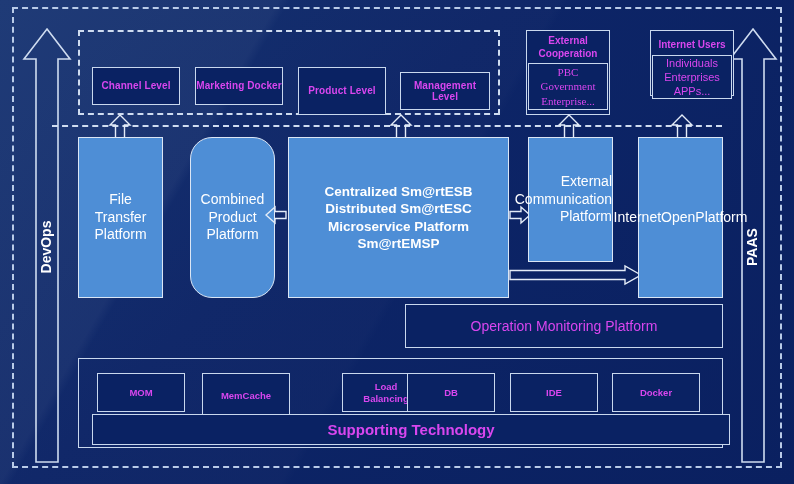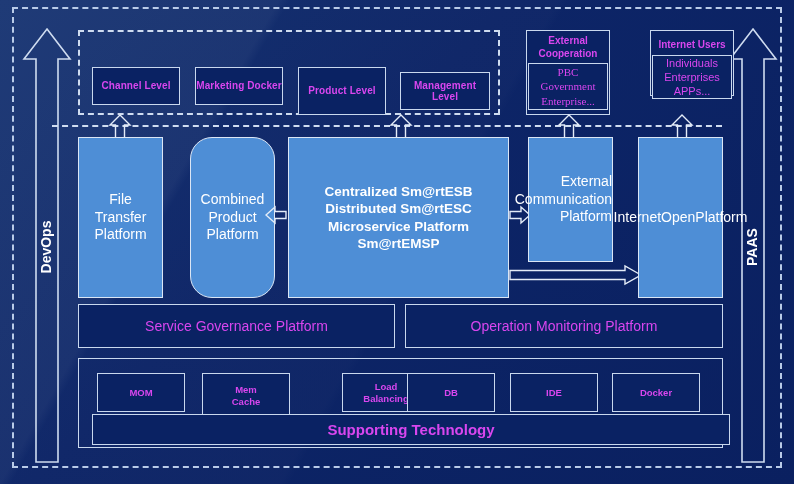--- a/index.html
+++ b/index.html
@@ -170,33 +170,30 @@
       <polygon points="132,11 116,2 116,6.5 1,6.5 1,15.5 116,15.5 116,20" fill="none" stroke="#e4ecf8" stroke-width="1.4"></polygon>
     </svg>
   </div>
 
   <div class="abs blue-box t-plat" style="left:638px;top:137px;width:85px;height:161px;">
     <span>Internet</span>
     <span>Open</span>
     <span>Platform</span>
   </div>
 
-  <div class="abs navy-box t-gov" style="left:78px;top:304px;width:317px;height:44px;">
-    <span>Service Governance Platform</span>
-  </div>
   <div class="abs navy-box t-gov" style="left:405px;top:304px;width:318px;height:44px;">
     <span>Operation Monitoring Platform</span>
   </div>
 
   <div class="abs panel" style="left:78px;top:358px;width:645px;height:90px;"></div>
 
   <div class="abs navy-box t-tech" style="left:97px;top:373px;width:88px;height:39px;">
     <span>MOM</span>
   </div>
-  <div class="abs navy-box t-tech" style="left:202px;top:373px;width:88px;height:46px;flex-direction:column;">
+  <div class="abs navy-box t-tech" style="left:202px;top:373px;width:88px;height:46px;flex-direction:row;">
     <span>Mem</span>
     <span>Cache</span>
   </div>
   <div class="abs navy-box t-tech" style="left:304px;top:373px;width:88px;height:39px;flex-direction:column;margin-left:38px;">
     <span>Load</span>
     <span>Balancing</span>
   </div>
   <div class="abs navy-box t-tech" style="left:407px;top:373px;width:88px;height:39px;">
     <span>DB</span>
   </div>

